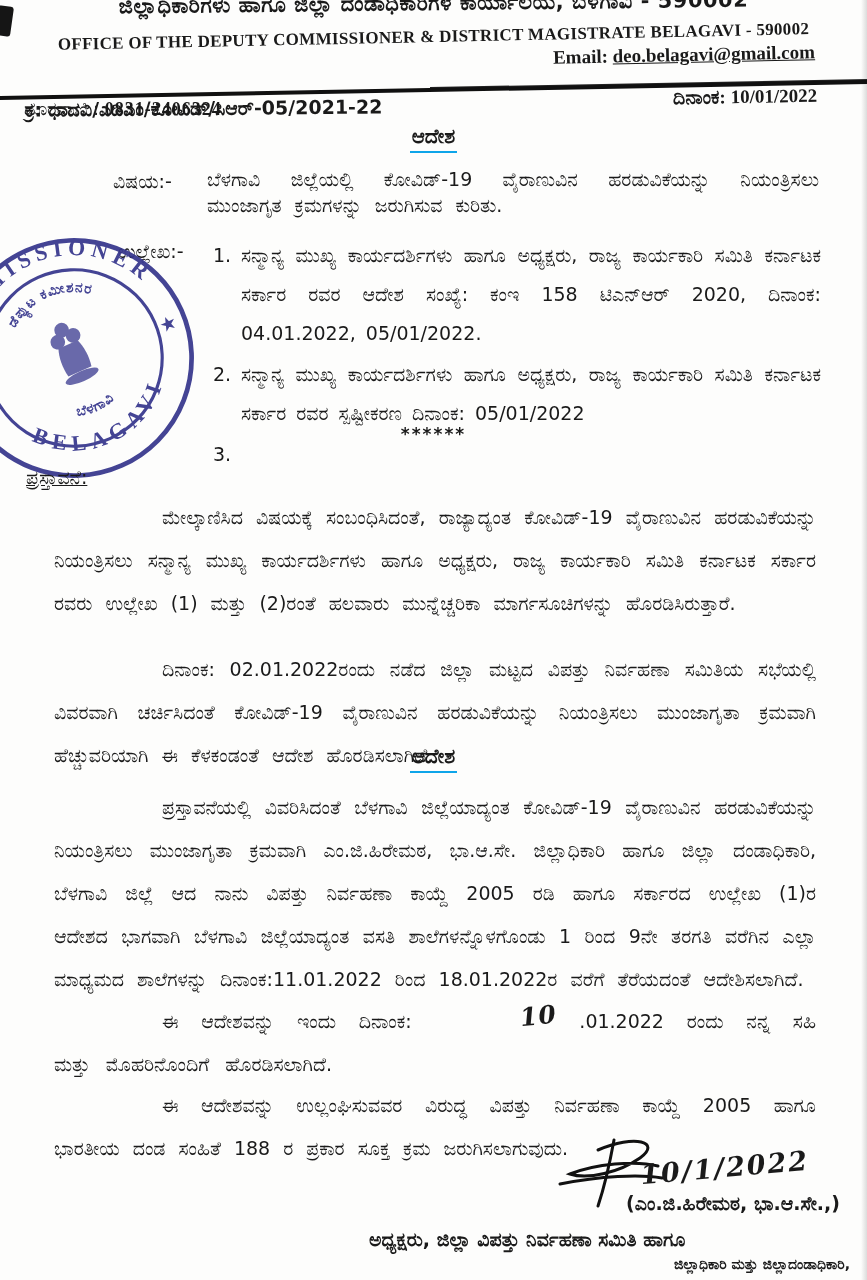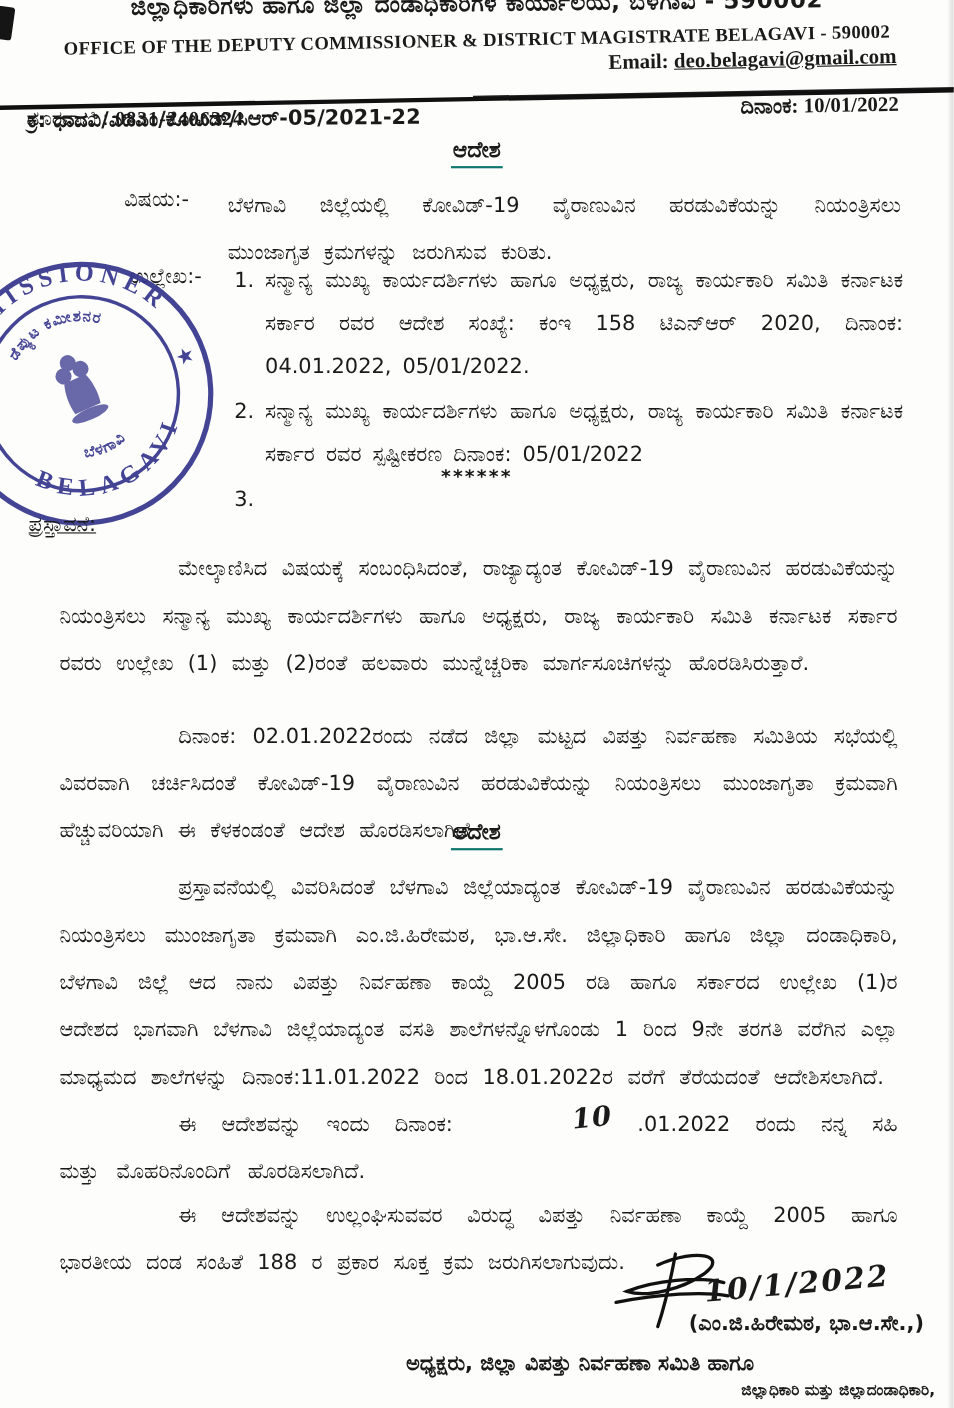--- a/index.html
+++ b/index.html
@@ -51,28 +51,28 @@
   .refdate{
     top:86px;right:50px;font-size:19px;font-weight:bold;
     font-family:"Liberation Serif",serif;
     transform:rotate(-1deg);white-space:nowrap;
   }
   
   .h-order{
     left:0;width:100%;text-align:center;font-size:20px;font-weight:bold;
   }
   .h-order span{
-    display:inline-block;border-bottom:2px solid #0f766e;padding:0 2px 3px 2px;
+    display:inline-block;border-bottom:2px solid #0ea5e9;padding:0 2px 3px 2px;
   }
   .h1pos{top:124px;}
   .h2pos{top:744px;}
   
   .subj-label{top:170px;left:113px;font-size:19px;white-space:nowrap;text-align:right;}
   .subj-text{
-    top:166px;left:207px;width:612px;font-size:19px;line-height:42px;
+    top:166px;left:207px;width:612px;font-size:19px;line-height:26px;
     text-align:justify;word-spacing:7px;
   }
   .ref-label{top:240px;left:118px;font-size:19px;white-space:nowrap;}
   .ref-list{top:236px;left:213px;width:608px;font-size:19px;line-height:39px;}
   .ref-item{position:relative;padding-left:28px;margin-bottom:2px;text-align:justify;word-spacing:4px;}
   .ref-num{position:absolute;left:0;top:0;}
   
   .stars{top:424px;left:0;width:100%;text-align:center;font-size:17px;font-weight:bold;letter-spacing:2px;}
   
   .para{

